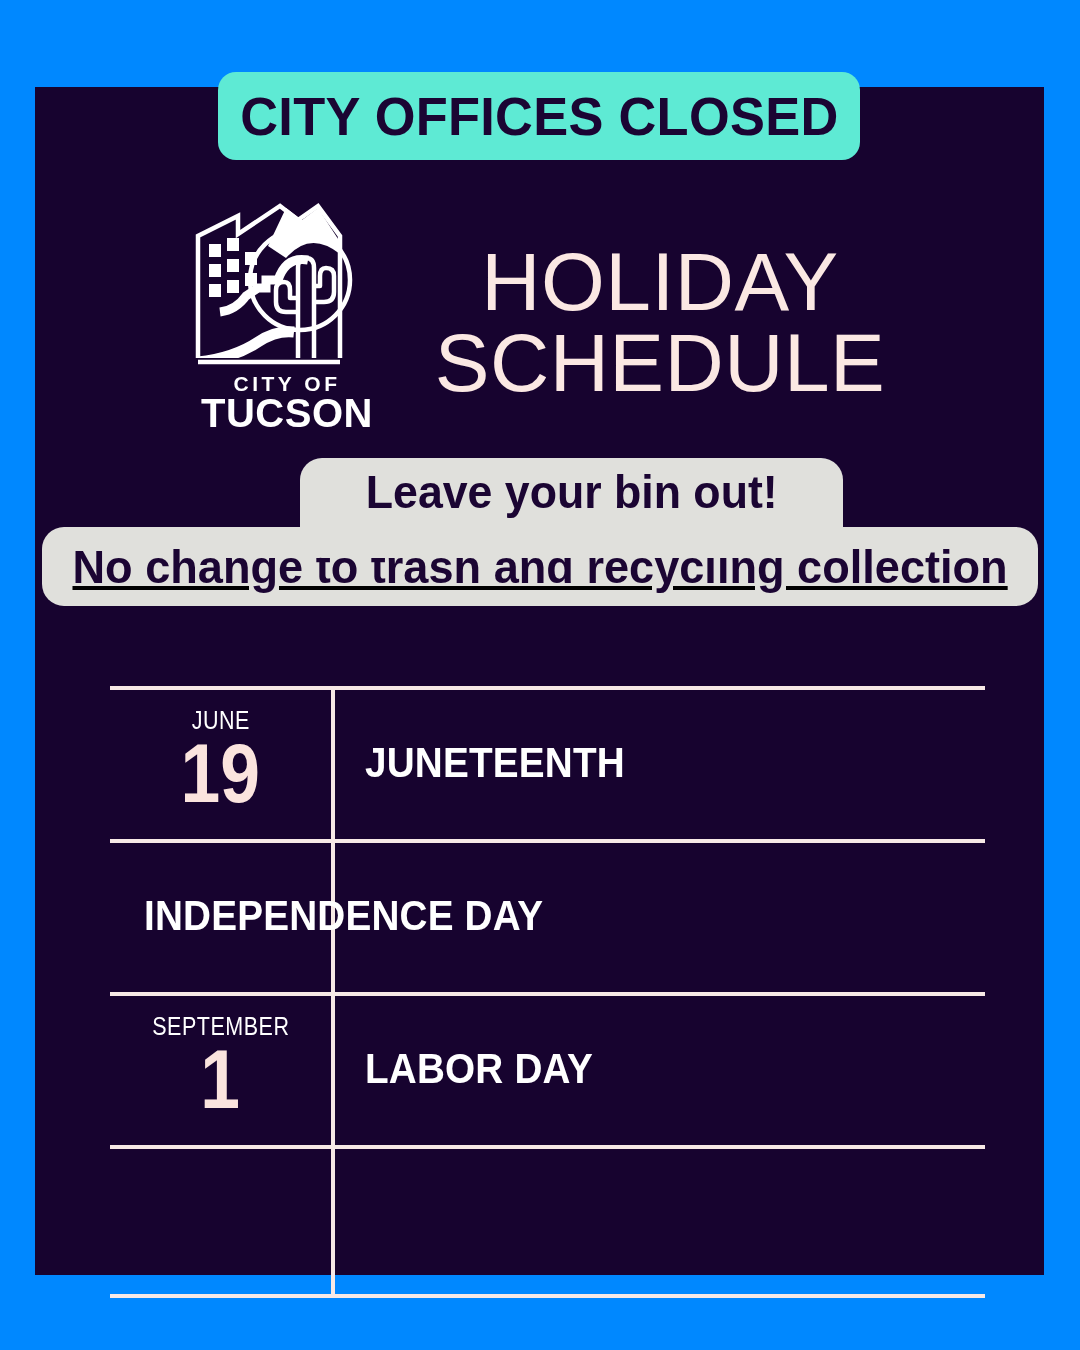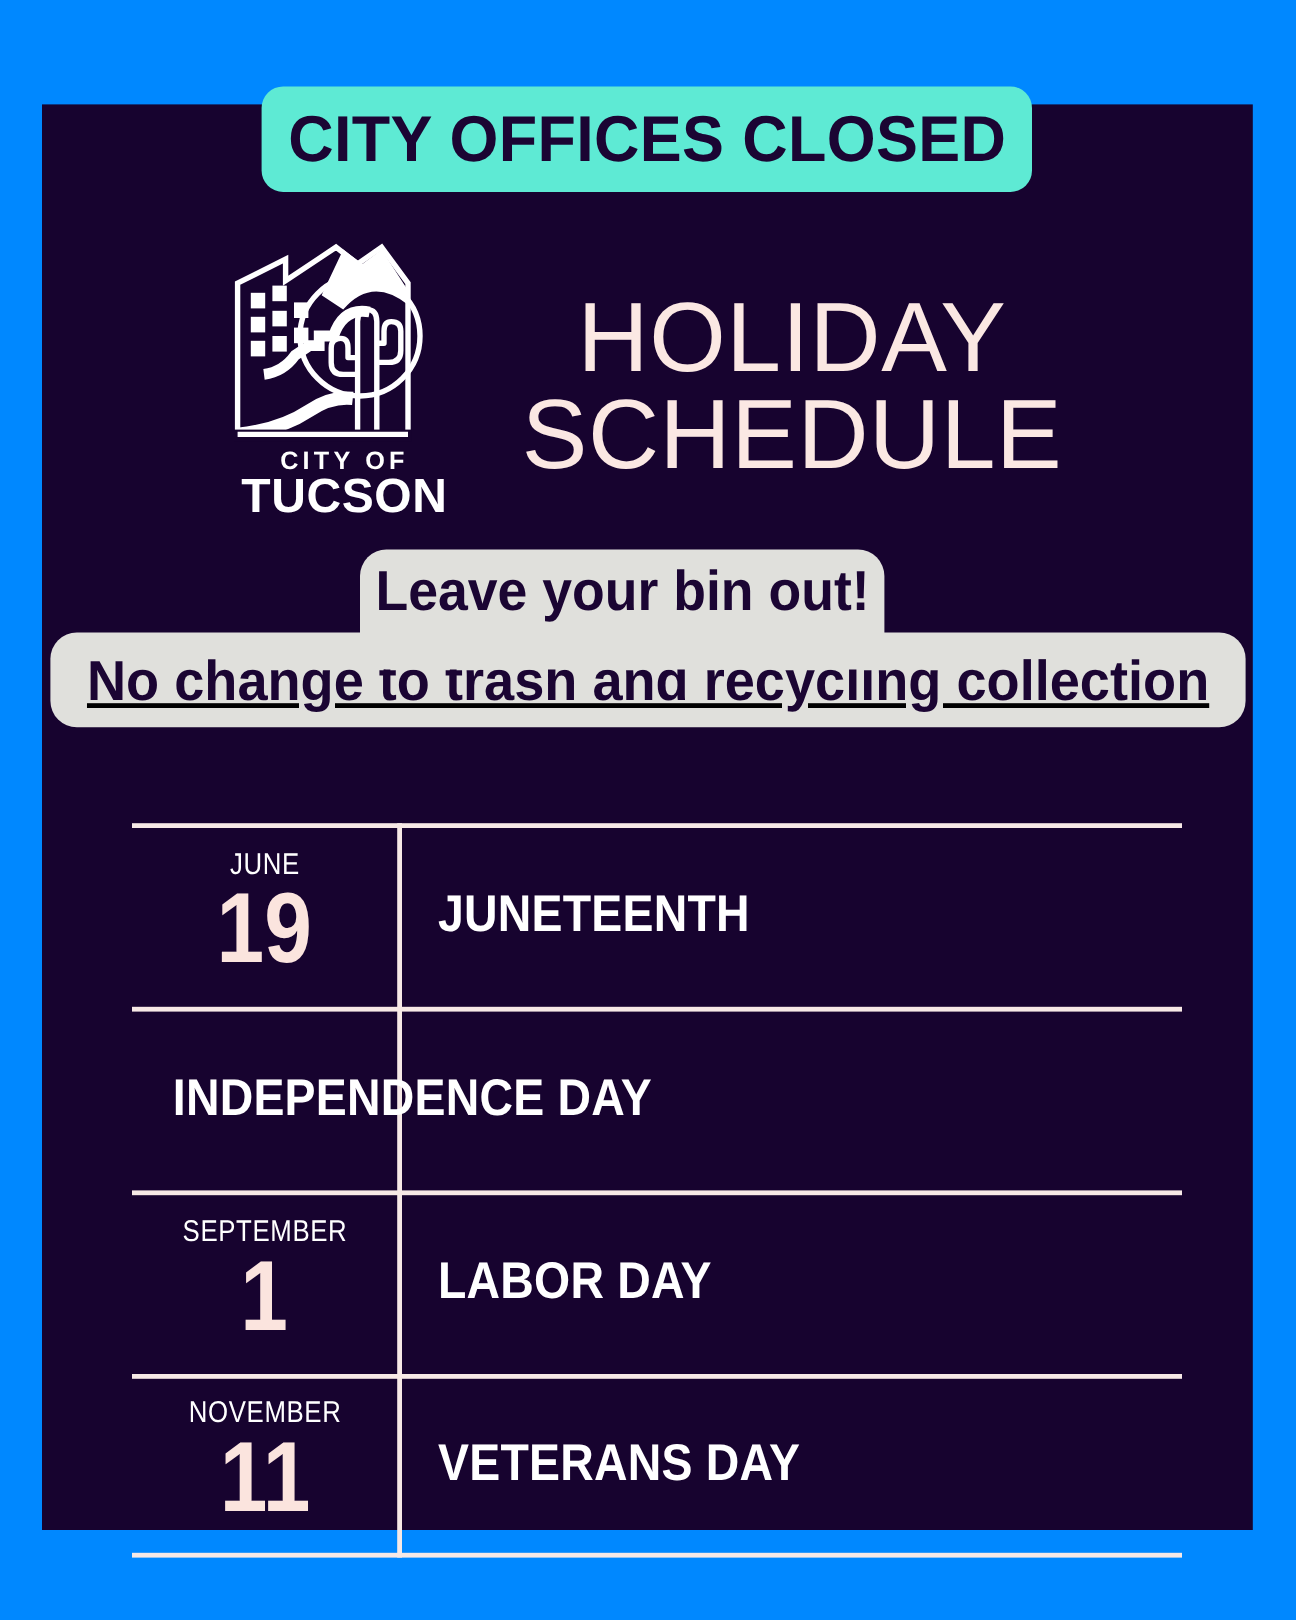--- a/index.html
+++ b/index.html
@@ -62,21 +62,21 @@
     font-weight:400;
     color:#fbe8e3;
     letter-spacing:0.5px;
     white-space:nowrap;
   }
 
   
   #bin-pill {
     position:absolute;
     left:300px; top:458px;
-    width:437px; height:100px;
+    width:543px; height:100px;
     background:#e0e0dc;
     border-radius:22px;
     display:flex; align-items:flex-start; justify-content:center;
     padding-top:6px;
     z-index:2;
   }
   #bin-pill .txt {
     font-size:47px; font-weight:700;
     color:#1b0533; white-space:nowrap;
     transform:scaleX(0.95);
@@ -232,24 +232,15 @@
     <div class="row" style="top:306px;">
       <div class="date-cell">
         <span class="month">SEPTEMBER</span>
         <span class="day">1</span>
       </div>
       <div class="name-cell">
         <span class="holiday">LABOR DAY</span>
       </div>
     </div>
 
-    <div class="row" style="top:459px;height:149px;">
-      <div class="date-cell">
-        <span class="month">NOVEMBER</span>
-        <span class="day">11</span>
-      </div>
-      <div class="name-cell">
-        <span class="holiday">VETERANS DAY</span>
-      </div>
-    </div>
   </div>
 
 </div>
 
 </body></html>

